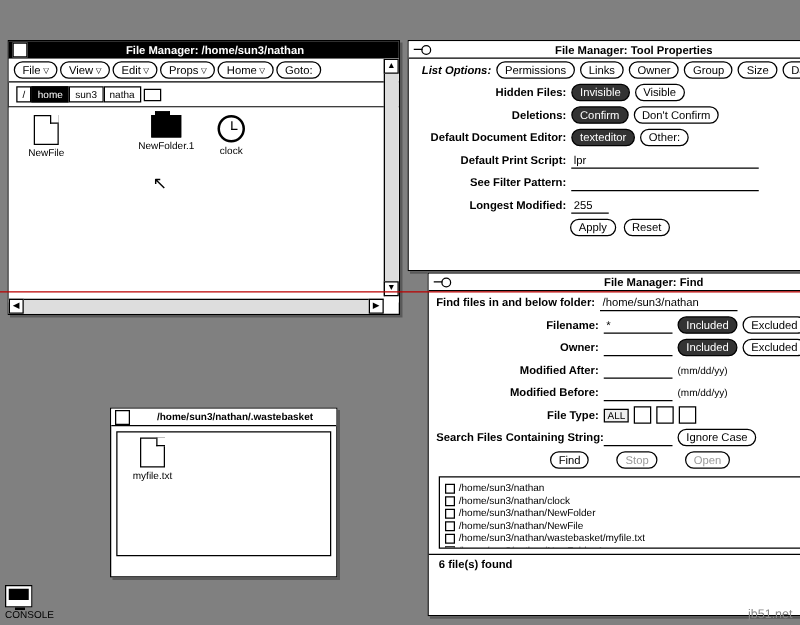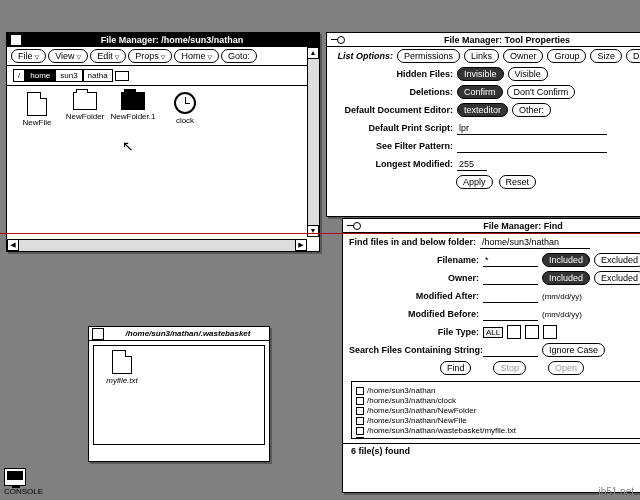--- a/index.html
+++ b/index.html
@@ -91,24 +91,20 @@
     <span class="pathseg sel">home</span>
     <span class="pathseg">sun3</span>
     <span class="pathseg">natha</span>
     <span class="pathseg folder"></span>
   </div>
   <div class="content" style="height:156px;">
     <div class="icon-item" style="left:6px; top:6px;">
       <div class="file-icon"></div>
       <div>NewFile</div>
     </div>
-    <div class="icon-item" style="left:54px; top:6px;">
-      <div class="folder-icon open"></div>
-      <div>NewFolder</div>
-    </div>
     <div class="icon-item" style="left:102px; top:6px;">
       <div class="folder-icon"></div>
       <div>NewFolder.1</div>
     </div>
     <div class="icon-item" style="left:154px; top:6px;">
       <div class="clock-icon"></div>
       <div>clock</div>
     </div>
     <div style="position:absolute; left:115px; top:52px; font-size:14px;">↖</div>
   </div>
@@ -237,21 +233,21 @@
         <span>/home/sun3/nathan/wastebasket/myfile.txt</span>
       </div>
     <div class="result-row">
         <span class="cb"></span>
         <span>/home/sun3/nathan/NewFolder.1</span>
       </div>
   </div>
   <div class="statusbar">6 file(s) found</div>
 </div>
 
-<div class="window" style="left:88px; top:326px; width:182px; height:136px;font-style:italic;">
+<div class="window" style="left:88px; top:326px; width:182px; height:136px;">
   <div class="titlebar light">
     <span class="title-icon" style="background:#fff;"></span>
     <span class="title-text" style="font-size:8px;">/home/sun3/nathan/.wastebasket</span>
   </div>
   <div class="content" style="height:100px; border:1px solid #000; margin:4px;">
     <div class="icon-item" style="left:4px; top:4px;">
       <div class="file-icon"></div>
       <div>myfile.txt</div>
     </div>
   </div>

